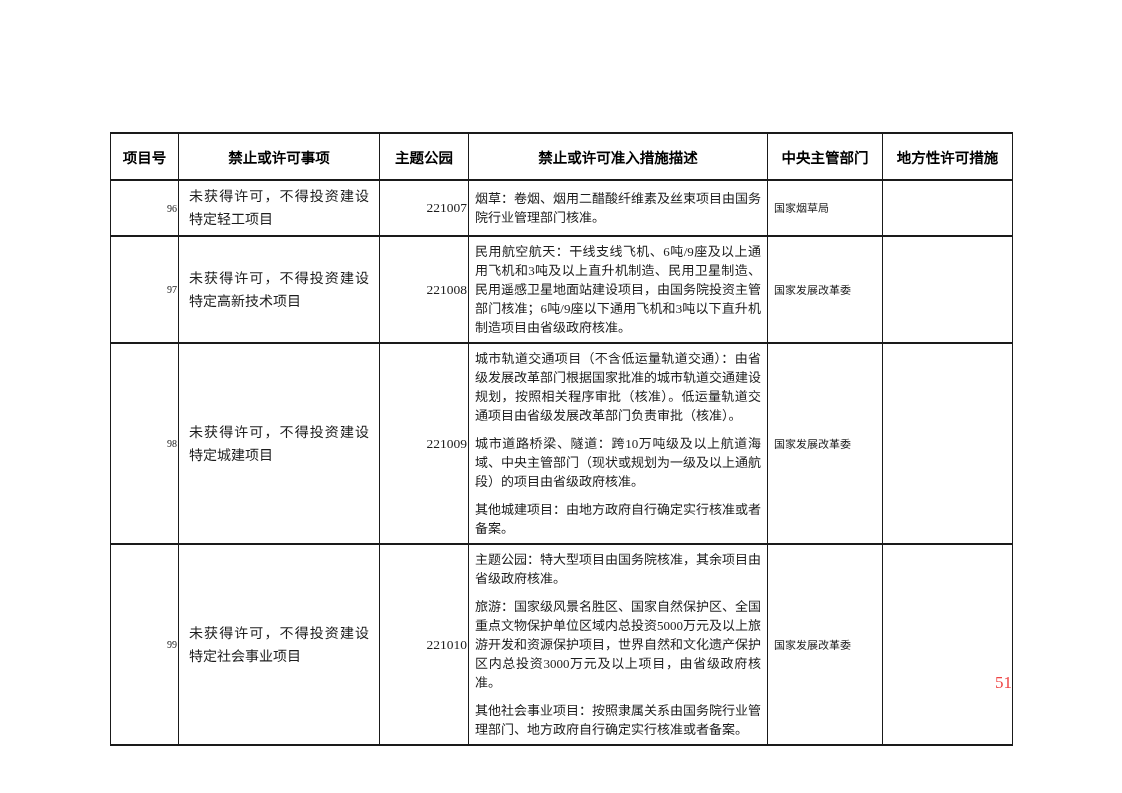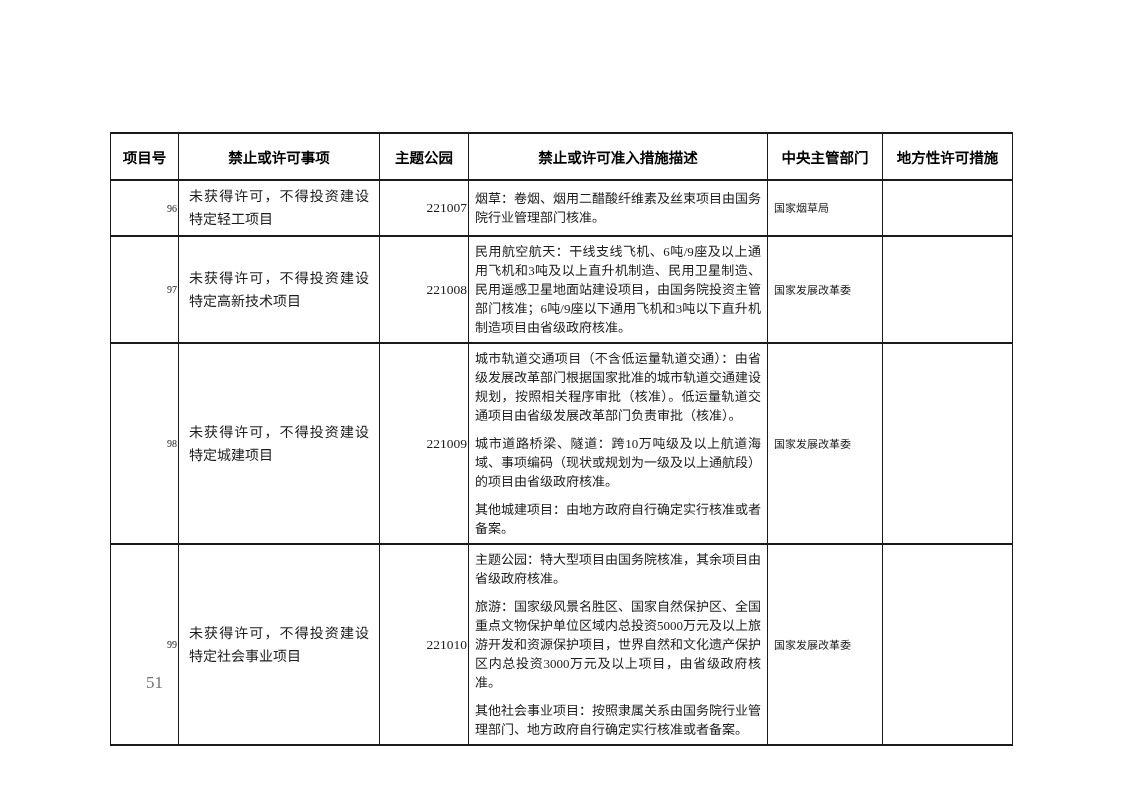--- a/index.html
+++ b/index.html
@@ -55,23 +55,23 @@
   .c-local { font-size: 12.5px; }
   tbody tr:nth-child(1) td { height: 55px; }
   tbody tr:nth-child(2) td { height: 90px; }
   tbody tr:nth-child(3) td { height: 163px; }
   tbody tr:nth-child(4) td { height: 184px; }
   .page-number {
     position: absolute;
     top: 673px;
     left: 110px;
     width: 902px;
-    text-align: left;
+    text-align: right;
     font-size: 17px;
-    color: #737373;
+    color: #ef4444;
     padding-left: 36px;
   }
 </style>
 </head>
 <body>
 
 <table class="doc-table">
   <colgroup>
     <col style="width:68px">
     <col style="width:201px">
@@ -110,21 +110,21 @@
         </td>
     <td class="c-dept">国家发展改革委</td>
     <td class="c-local"></td>
   </tr>
       <tr>
     <td class="c-id">98</td>
     <td class="c-matter">未获得许可，不得投资建设特定城建项目</td>
     <td class="c-code">221009</td>
     <td class="c-desc">
           <p>城市轨道交通项目（不含低运量轨道交通）：由省级发展改革部门根据国家批准的城市轨道交通建设规划，按照相关程序审批（核准）。低运量轨道交通项目由省级发展改革部门负责审批（核准）。</p>
-          <p>城市道路桥梁、隧道：跨10万吨级及以上航道海域、事项编码（现状或规划为一级及以上通航段）的项目由省级政府核准。</p>
+          <p>城市道路桥梁、隧道：跨10万吨级及以上航道海域、中央主管部门（现状或规划为一级及以上通航段）的项目由省级政府核准。</p>
           <p>其他城建项目：由地方政府自行确定实行核准或者备案。</p>
         </td>
     <td class="c-dept">国家发展改革委</td>
     <td class="c-local"></td>
   </tr>
       <tr>
     <td class="c-id">99</td>
     <td class="c-matter">未获得许可，不得投资建设特定社会事业项目</td>
     <td class="c-code">221010</td>
     <td class="c-desc">

